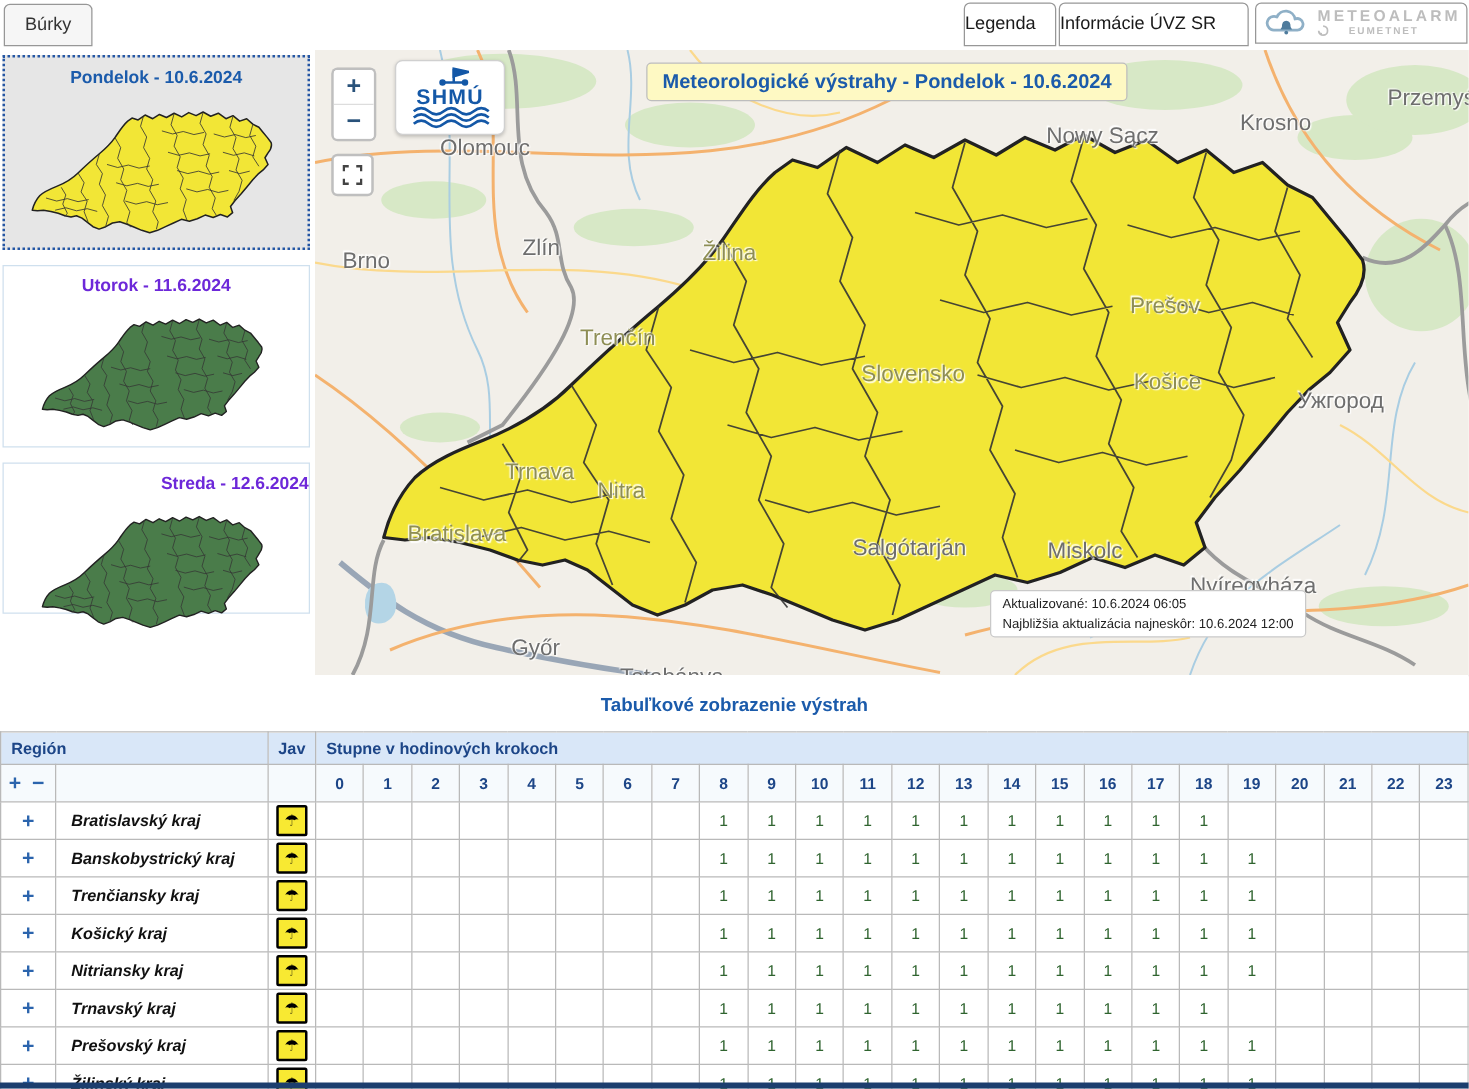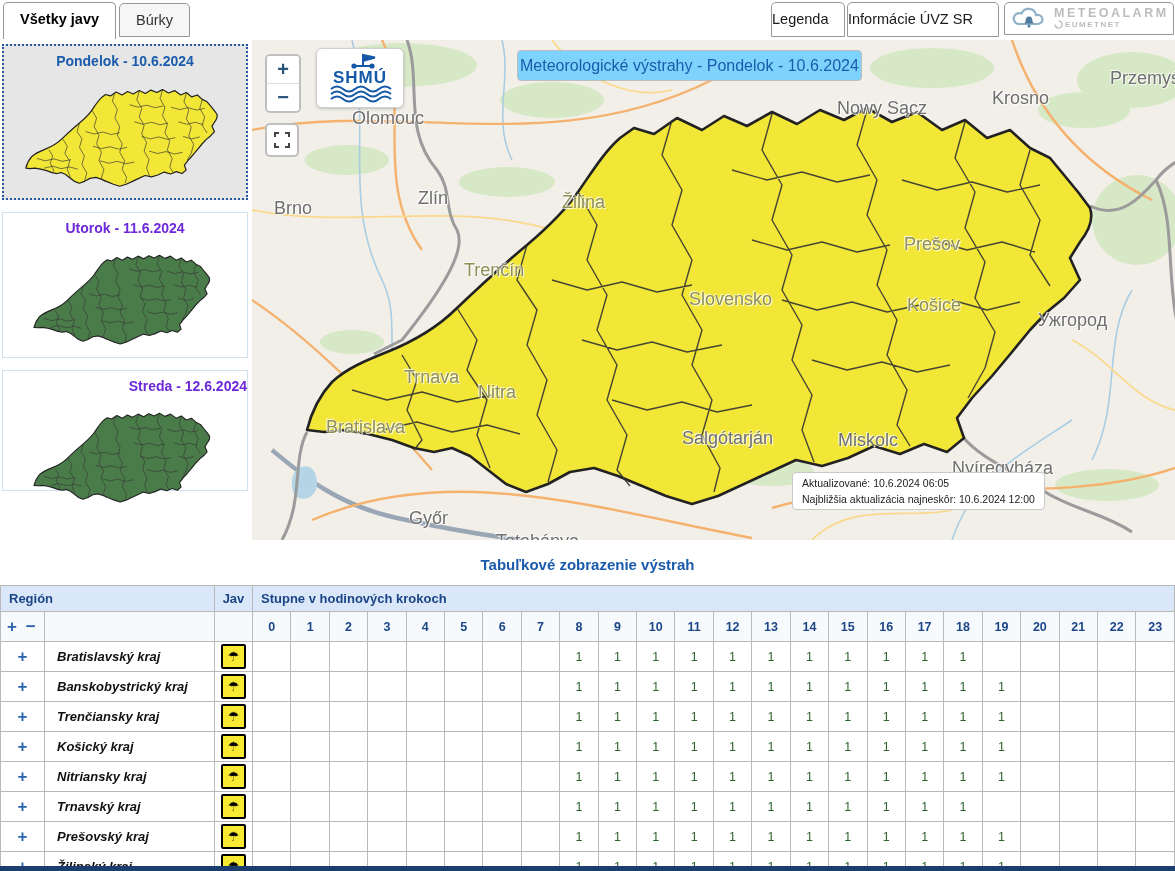--- a/index.html
+++ b/index.html
@@ -14,41 +14,41 @@
   .tab.active{background:#fff;font-weight:bold;color:#000;height:36px;border-bottom:none;margin-top:2px;}
   .top-actions{position:absolute;right:0;top:0;height:40px;}
   .top-btn{position:absolute;top:2px;height:33px;border:1px solid #979797;border-radius:5px 5px 0 0;
        background:#fff;font-size:14.5px;color:#1a1a1a;line-height:33px;text-align:left;cursor:pointer;}
   #btn-legenda{right:330px;width:72px;}
   #btn-uvz{right:176px;width:150px;}
   .brand-box{position:absolute;right:1px;top:2px;width:170px;height:33px;border:1px solid #979797;
        border-radius:5px 5px 0 0;background:#fff;display:flex;align-items:center;gap:7px;padding:0 6px;box-sizing:border-box;}
   .brand-txt{display:flex;flex-direction:column;line-height:11px;}
   .brand-name{font-size:12.5px;font-weight:bold;color:#bdbdbd;letter-spacing:2.5px;}
-  .brand-sub{font-size:8px;font-weight:bold;color:#bdbdbd;letter-spacing:1.5px;display:flex;align-items:center;gap:2px;}
+  .brand-sub{font-size:8px;font-weight:bold;color:#bdbdbd;letter-spacing:1.5px;display:flex;align-items:center;gap:16px;}
 
   
   .sidebar{position:absolute;left:0;top:40px;width:252px;height:500px;background:#fff;z-index:20;}
   .thumb{position:absolute;left:2px;width:246px;box-sizing:border-box;background:#fff;
          border:1px solid #cfe0ee;text-align:center;cursor:pointer;}
   .thumb.selected{background:#e6e6e6;border:2px dotted #2456a4;}
   .thumb-title{font-size:14px;font-weight:bold;color:#6d28d9;margin-top:7px;}
   .thumb.selected .thumb-title{color:#1b5bab;}
   .thumb svg{display:block;margin:4px auto 4px auto;}
 
   
   .map{position:absolute;left:252px;top:40px;width:923px;height:500px;background:#f2efe9;
        overflow:hidden;border-bottom:1px solid #cfcfcf;z-index:10;}
   .map-canvas{position:absolute;left:0;top:0;width:923px;height:500px;}
   .city{position:absolute;font-size:18px;color:#6e6e6e;white-space:nowrap;pointer-events:none;
         text-shadow:1px 1px 1px #fff,-1px -1px 1px #fff;z-index:3;}
   .city.in{color:#8e8e55;}
-  .map-title{position:absolute;left:265px;top:10px;height:29px;line-height:29px;padding:0 2px;
-        background:#7dd3fc;border:1px solid #bdbdbd;border-radius:4px;color:#1b5bab;font-size:16px;
-        font-weight:normal;white-space:nowrap;z-index:6;}
+  .map-title{position:absolute;left:265px;top:10px;height:29px;line-height:29px;padding:0 12px;
+        background:#fef9c3;border:1px solid #bdbdbd;border-radius:4px;color:#1b5bab;font-size:16px;
+        font-weight:bold;white-space:nowrap;z-index:6;}
   .zoomctl{position:absolute;left:13px;top:14px;width:32px;background:#fff;border:2px solid rgba(0,0,0,.25);
         border-radius:5px;z-index:6;overflow:hidden;}
   .zoombtn{width:32px;height:27px;line-height:27px;text-align:center;font-size:20px;font-weight:bold;
         color:#29527a;cursor:pointer;background:#fff;}
   .zoombtn + .zoombtn{border-top:1px solid #ddd;}
   .fullscreen{position:absolute;left:13px;top:83px;width:30px;height:30px;background:#fff;
         border:2px solid rgba(0,0,0,.25);border-radius:5px;z-index:6;cursor:pointer;
         display:flex;align-items:center;justify-content:center;}
   .shmu{position:absolute;left:64px;top:8px;width:86px;height:58px;background:#fff;border-radius:6px;
         border:1px solid #d0d0d0;box-shadow:0 1px 3px rgba(0,0,0,.2);z-index:6;
@@ -84,21 +84,20 @@
   td.c-past{background:#e1e1e1;}
   td.c-warn{background:#f8e932;color:#2f642f;text-align:center;font-size:12.5px;}
   td.c-ok{background:#2e8040;}
   .footer-bar{position:absolute;left:0;top:866px;width:1175px;height:5px;background:#1c3e6e;z-index:25;}
 </style>
 </head>
 <body>
 
 <div class="topbar">
   <div class="tabs">
-      <div class="tab active">Všetky javy</div>
       <div class="tab">Búrky</div>
     </div>
   <div class="top-actions">
     <div class="top-btn" id="btn-legenda">Legenda</div>
     <div class="top-btn" id="btn-uvz">Informácie ÚVZ SR</div>
     <div class="brand-box">
       <span>
         <svg width="36" height="27" viewBox="0 0 36 27">
           <path d="M9 21 a5.5 5.5 0 1 1 1.6 -10.4 a7.5 7.5 0 0 1 14.4 1.6 a4.6 4.6 0 1 1 1.4 8.8 z" fill="#fff" stroke="#8fb0c7" stroke-width="2.2" stroke-linejoin="round"></path>
           <path d="M14.5 18.5 q0 -5 3.5 -5 q3.5 0 3.5 5 l1.2 2 h-9.4 z" fill="#4f7c9d"></path>

